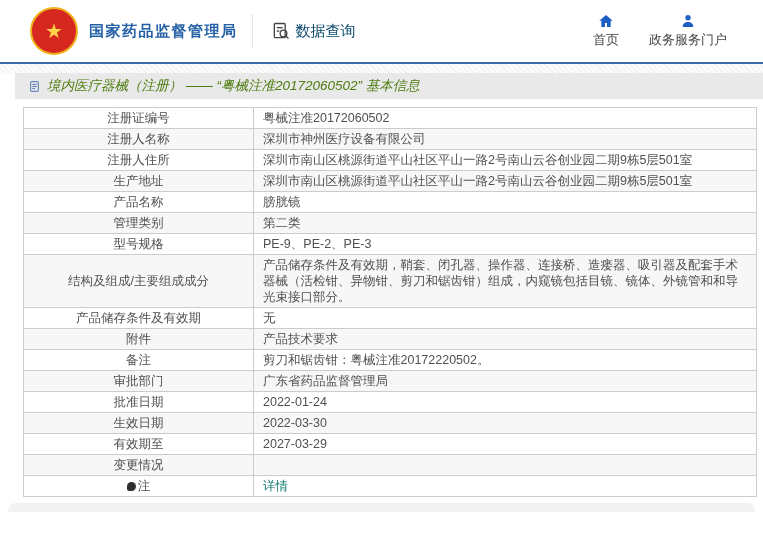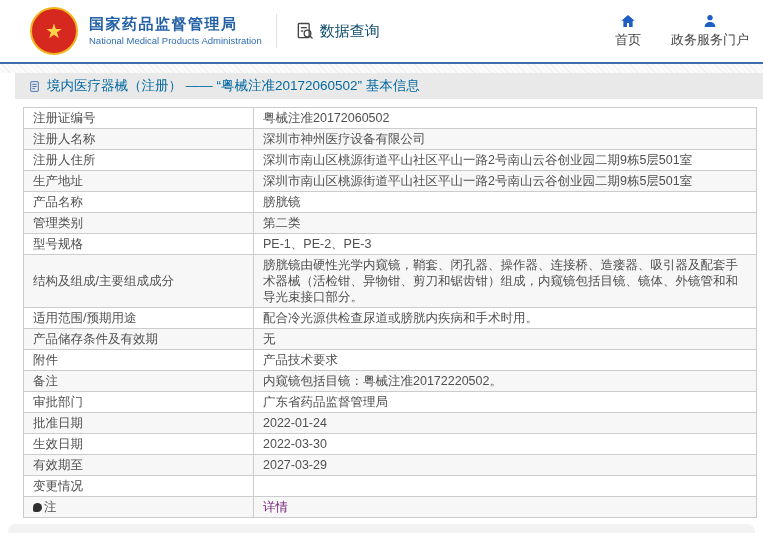--- a/index.html
+++ b/index.html
@@ -16,59 +16,58 @@
     background:#d6281e; border:2px solid #f0b51e;
     display:flex; align-items:center; justify-content:center;
     color:#ffd24a; font-size:20px; flex:0 0 auto;
   }
   .brand { margin-left:11px; }
   .brand-cn { color:#2360a5; font-size:15px; font-weight:bold; letter-spacing:1.5px; line-height:1.1; }
   .brand-en { color:#2f6cb3; font-size:9.5px; margin-top:3px; }
   .hdr-divider { width:1px; height:34px; background:#e3e3e3; margin:0 18px 0 14px; }
   .data-query { display:flex; align-items:center; gap:5px; color:#0c4a6e; font-size:15px; cursor:pointer; }
   .data-query svg { width:20px; height:20px; stroke:#444; fill:none; stroke-width:1.6; }
-  .hdr-nav { margin-left:auto; display:flex; gap:30px; padding-right:14px;align-items:center; }
+  .hdr-nav { margin-left:auto; display:flex; gap:30px; padding-right:36px;align-items:center; }
   .nav-item { display:flex; flex-direction:column; align-items:center; gap:2px; font-size:13px; color:#444; cursor:pointer; }
   .nav-item svg { width:16px; height:16px; fill:#1f5fc4; }
   
   .blue-line { height:2px; background:#3c6cab; }
   .hatch { height:9px; background:repeating-linear-gradient(45deg,#fbfbfb 0 3px,#f1f1f1 3px 4px); }
   
   .breadcrumb {
     margin-left:15px; background:#e9e9e9; height:26px;
     display:flex; align-items:center; gap:6px; padding-left:13px;
-    color:#0369a1; font-size:13.5px;
+    color:#4d7c0f; font-size:13.5px;font-style:italic;
   }
   .breadcrumb svg { width:13px; height:13px; stroke:#2a5caa; fill:none; stroke-width:1.5; }
   
   .table-wrap { margin:8px 6px 0 23px; }
   table.info { border-collapse:collapse; width:734px; font-size:12.5px; color:#505050; }
   table.info tr { background:#fff; }
   table.info tr:nth-child(even) { background:#f7f7f7; }
   table.info th, table.info td {
     border:1px solid #ccc; font-weight:normal;
     padding:2px 9px; line-height:16px; vertical-align:middle;
   }
-  table.info th { width:230px; text-align:left; white-space:nowrap; }
-  table.info td a { color:#701a75; text-decoration:none; cursor:pointer; }
+  table.info th { width:230px; text-align:center; white-space:nowrap; }
+  table.info td a { color:#0f766e; text-decoration:none; cursor:pointer; }
   .note-ic {
     display:inline-block; width:9px; height:9px; border-radius:50% 50% 50% 2px;
     background:#2f2f2f; margin-right:2px; vertical-align:-1px;
   }
   
   .footer-strip { height:9px; background:#f2f2f2; border-radius:8px 8px 0 0; margin:6px 8px 0; }
 </style>
 </head>
 <body>
 
 <div class="header">
   <div class="emblem">★</div>
   <div class="brand">
     <div class="brand-cn">国家药品监督管理局</div>
-    <div class="brand-en">National Medical Products Administration</div>
   </div>
   <div class="hdr-divider"></div>
   <div class="data-query">
     <svg viewBox="0 0 24 24">
       <rect x="4" y="3" width="13" height="17" rx="1"></rect>
       <line x1="7" y1="8" x2="14" y2="8"></line>
       <line x1="7" y1="12" x2="10" y2="12"></line>
       <circle cx="15" cy="15" r="4"></circle>
       <line x1="18" y1="18" x2="21" y2="21"></line>
     </svg>
@@ -132,47 +131,43 @@
     <td>膀胱镜</td>
   </tr>
 
   <tr>
     <th><span class="row-label-text">管理类别</span></th>
     <td>第二类</td>
   </tr>
 
   <tr>
     <th><span class="row-label-text">型号规格</span></th>
-    <td>PE-1、PE-2、PE-3</td>
+    <td>PE-9、PE-2、PE-3</td>
   </tr>
 
   <tr>
     <th><span class="row-label-text">结构及组成/主要组成成分</span></th>
-    <td>膀胱镜由硬性光学内窥镜，鞘套、闭孔器、操作器、连接桥、造瘘器、吸引器及配套手术器械（活检钳、异物钳、剪刀和锯齿钳）组成，内窥镜包括目镜、镜体、外镜管和和导光束接口部分。</td>
-  </tr>
-
-  <tr>
-    <th><span class="row-label-text">适用范围/预期用途</span></th>
-    <td>配合冷光源供检查尿道或膀胱内疾病和手术时用。</td>
-  </tr>
+    <td>产品储存条件及有效期，鞘套、闭孔器、操作器、连接桥、造瘘器、吸引器及配套手术器械（活检钳、异物钳、剪刀和锯齿钳）组成，内窥镜包括目镜、镜体、外镜管和和导光束接口部分。</td>
+  </tr>
+
 
   <tr>
     <th><span class="row-label-text">产品储存条件及有效期</span></th>
     <td>无</td>
   </tr>
 
   <tr>
     <th><span class="row-label-text">附件</span></th>
     <td>产品技术要求</td>
   </tr>
 
 
   <tr>
     <th><span class="row-label-text">备注</span></th>
-    <td>内窥镜包括目镜：粤械注准20172220502。</td>
+    <td>剪刀和锯齿钳：粤械注准20172220502。</td>
   </tr>
 
   <tr>
     <th><span class="row-label-text">审批部门</span></th>
     <td>广东省药品监督管理局</td>
   </tr>
 
   <tr>
     <th><span class="row-label-text">批准日期</span></th>
     <td>2022-01-24</td>

